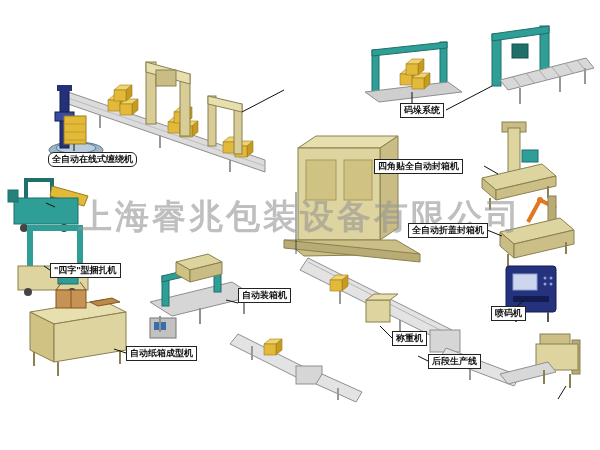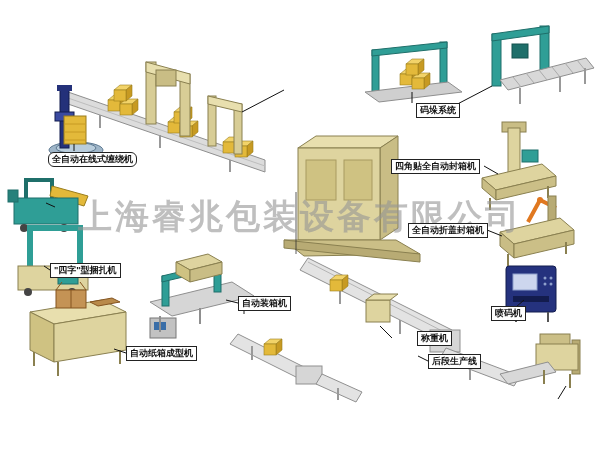--- a/index.html
+++ b/index.html
@@ -244,21 +244,21 @@
       <line x1="428" y1="361" x2="418" y2="356"></line>
       <line x1="558" y1="399" x2="566" y2="386"></line>
     </g>
   </svg>
 
   <div class="watermark">上海睿兆包装设备有限公司</div>
 
   <div class="lbl" style="left:48px;top:152px;border-radius:6px;">全自动在线式缠绕机</div>
   <div class="lbl" style="left:50px;top:263px;">"四字"型捆扎机</div>
   <div class="lbl" style="left:126px;top:346px;">自动纸箱成型机</div>
-  <div class="lbl" style="left:238px;top:296px;">自动装箱机</div>
-  <div class="lbl" style="left:400px;top:103px;margin-left:16px;">码垛系统</div>
-  <div class="lbl" style="left:391px;top:159px;">四角贴全自动封箱机</div>
+  <div class="lbl" style="left:238px;top:288px;">自动装箱机</div>
+  <div class="lbl" style="left:400px;top:103px;">码垛系统</div>
+  <div class="lbl" style="left:374px;top:159px;">四角贴全自动封箱机</div>
   <div class="lbl" style="left:408px;top:223px;">全自动折盖封箱机</div>
   <div class="lbl" style="left:491px;top:306px;">喷码机</div>
-  <div class="lbl" style="left:392px;top:331px;margin-left:25px;">称重机</div>
+  <div class="lbl" style="left:392px;top:331px;">称重机</div>
   <div class="lbl" style="left:428px;top:354px;">后段生产线</div>
 
 </div>
 
 </body></html>

